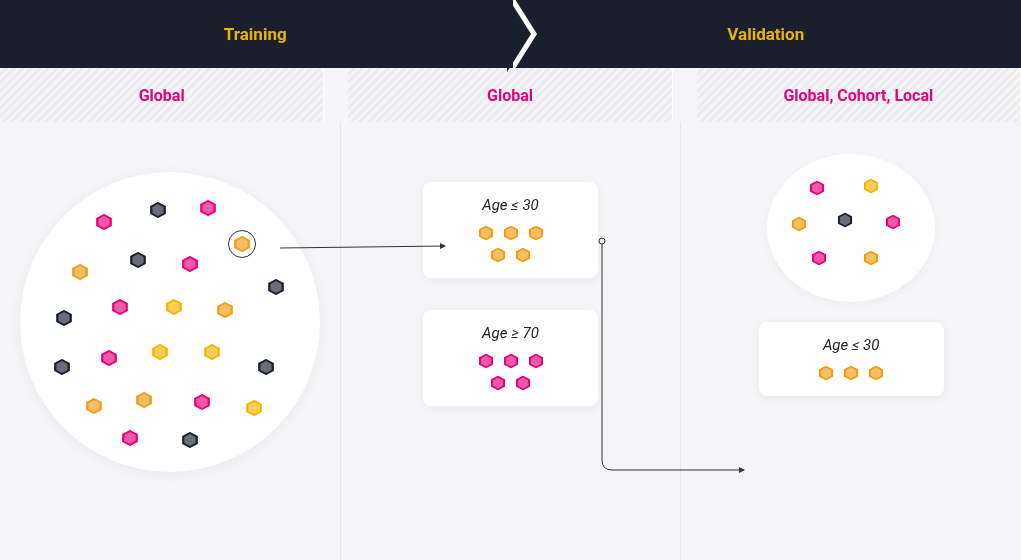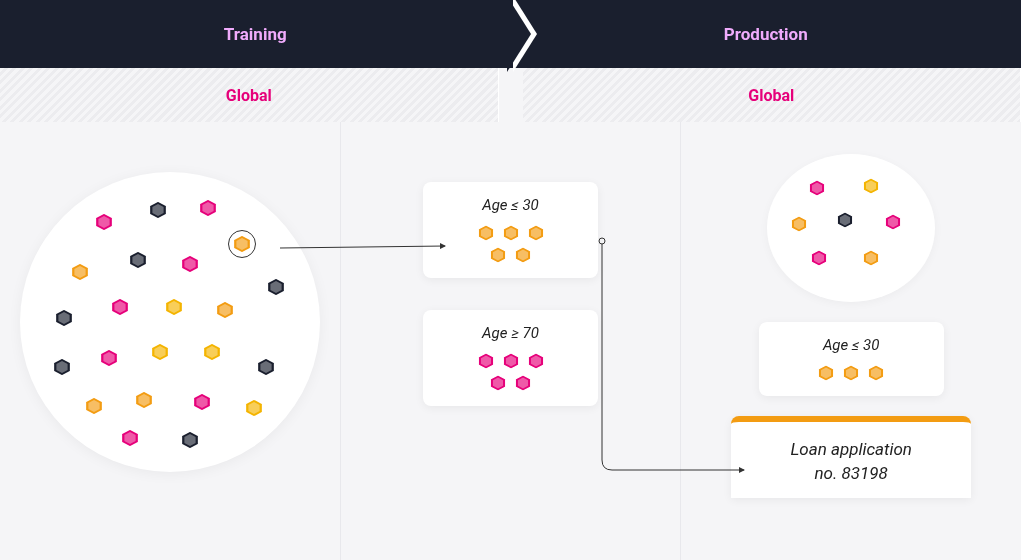--- a/index.html
+++ b/index.html
@@ -15,21 +15,21 @@
   display: flex;
   height: 68px;
   background: #1a1f2e;
   position: relative;
 }
 .header-cell {
   flex: 1;
   display: flex;
   align-items: center;
   justify-content: center;
-  color: #f0abfc;
+  color: #eab308;
   font-weight: 700;
   font-size: 17px;
   background: #1a1f2e;
   position: relative;
 }
 .header-cell::after {
   content: "";
   position: absolute;
   right: -20px;
   top: -4px;
@@ -154,30 +154,33 @@
 }
 </style>
 </head>
 <body>
 
 <div class="header-row">
   <div class="header-cell">
       <span>Training</span>
     </div>
   <div class="header-cell">
-      <span>Production</span>
+      <span>Validation</span>
     </div>
 </div>
 
 <div class="subheader-row">
   <div class="subheader-cell">
       <span>Global</span>
     </div>
   <div class="subheader-cell">
       <span>Global</span>
+    </div>
+  <div class="subheader-cell">
+      <span>Global, Cohort, Local</span>
     </div>
 </div>
 
 <div class="content-row">
 
   <div class="content-cell">
     <div class="big-circle" id="big-circle">
         <span class="hex" style="position: absolute; left: 74px; top: 40px;">
           <svg width="20" height="20" viewBox="0 0 20 20">
     <polygon points="10,1 18.6,5.5 18.6,14.5 10,19 1.4,14.5 1.4,5.5" fill="#e6007a" stroke="#fff" stroke-width="1.5"></polygon>
@@ -469,24 +472,20 @@
               </span>
               <span class="hex">
                 <svg width="18" height="18" viewBox="0 0 20 20">
     <polygon points="10,1 18.6,5.5 18.6,14.5 10,19 1.4,14.5 1.4,5.5" fill="#f39c12" stroke="#fff" stroke-width="1.5"></polygon>
     <polygon points="10,4 15.6,7 15.6,13 10,16 4.4,13 4.4,7" fill="#fff" opacity="0.35"></polygon>
   </svg>
               </span>
             </div>
           </div>
         </div>
-    </div>
-    <div class="loan-card">
-      <div>Loan application</div>
-      <div>no. 83198</div>
     </div>
   </div>
 </div>
 
 <svg class="connector" style="left:275px; top:220px; width:180px; height:50px;">
   <defs>
       <marker id="arrowA" markerWidth="6" markerHeight="6" refX="5" refY="3" orient="auto">
         <path d="M0,0 L6,3 L0,6 z" fill="#333"></path>
       </marker>
     </defs>

